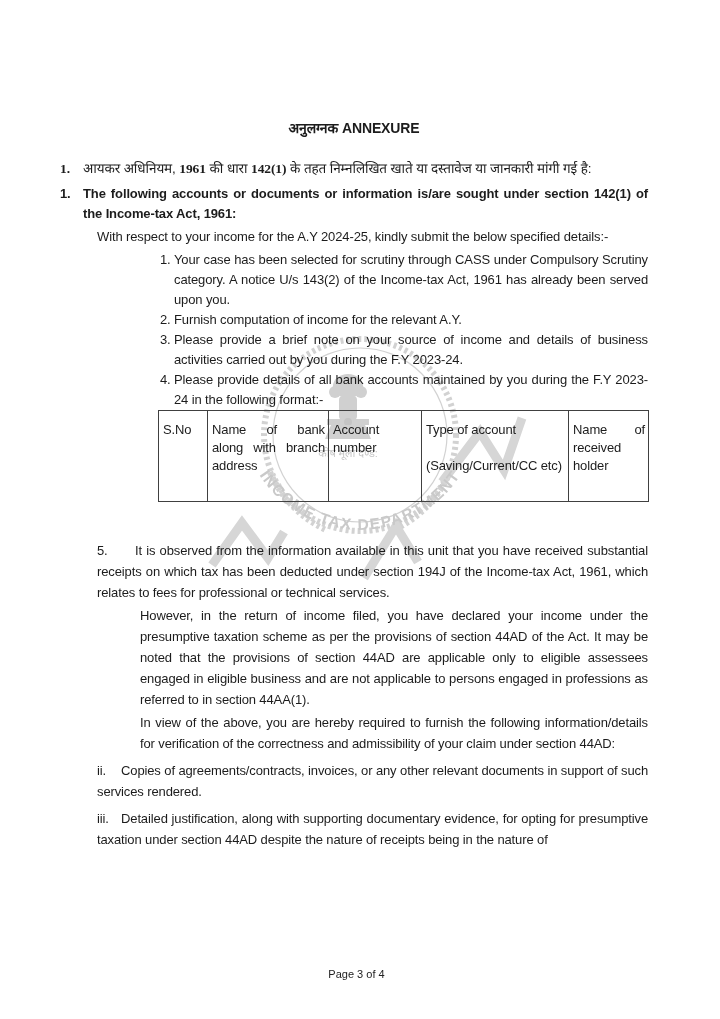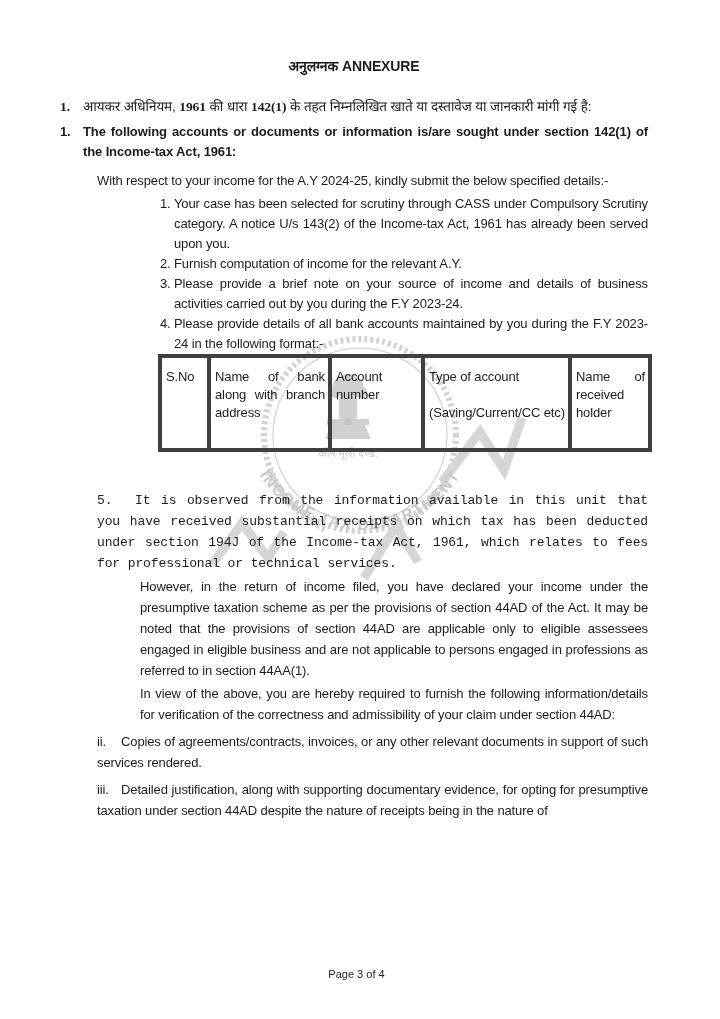--- a/index.html
+++ b/index.html
@@ -3,43 +3,43 @@
 <meta charset="utf-8">
 <style>
   html,body { margin:0; padding:0; }
   body {
     width:720px; height:1019px; background:#ffffff; position:relative;
     font-family:"Liberation Sans", sans-serif; color:#1c1c1c;
     font-size:13px; letter-spacing:-0.12px; overflow:hidden;
   }
   .watermark { position:absolute; left:150px; top:320px; width:420px; height:285px; z-index:0; }
   .content { position:absolute; left:60px; right:72px; top:0; z-index:1; }
-  .title { padding-top:56px; text-align:center; font-weight:700; font-size:14px; }
+  .title { padding-top:118px; text-align:center; font-weight:700; font-size:14px; }
   .numrow { display:flex; }
   .numrow .num { flex:none; width:23px; font-weight:700; }
   .num-serif { font-family:"Liberation Serif", serif; }
   .hi-row { margin-top:21px; font-size:13.5px; line-height:22px; }
   .hi-row .b { font-weight:700;font-family:Liberation Serif, serif; }
   .en-row { margin-top:4px; font-weight:700; line-height:20px; }
   .en-row .t { flex:1; text-align:justify; }
-  .intro { margin:8px 0 0 37px; line-height:21px; }
+  .intro { margin:2px 0 0 37px; line-height:21px; }
   .ol { margin-top:3px; line-height:20px; }
   .oli { display:flex; margin-left:100px; }
   .oli .n { flex:none; width:14px; }
   .oli .t { flex:1; text-align:justify; }
   table.bank { border-collapse:collapse; margin:0 0 0 98px; width:490px; table-layout:fixed; }
   table.bank td {
-    border:4px solid #404040; vertical-align:top; padding:10px 3px 4px 4px;
+    border:1px solid #404040; vertical-align:top; padding:10px 3px 4px 4px;
     font-size:13px; line-height:18px; white-space:pre-line; height:76px;
     overflow:hidden;
   }
   td.just { text-align:justify; }
   .p { line-height:21px; text-align:justify; }
   .p .pn { display:inline-block; }
-  .p5 { margin:38px 0 0 37px;font-family:Liberation Mono, monospace; }
+  .p5 { margin:38px 0 0 37px; }
   .p5 .pn { width:38px; }
   .indent-p { margin:2px 0 0 80px; }
   .rp { margin:6px 0 0 37px; }
   .rp .pn { width:24px; }
   .footer { position:absolute; left:0; right:7px; top:968px; text-align:center;
     font-size:11px; color:#222; z-index:1; letter-spacing:0; }
 </style>
 </head>
 <body>
 

